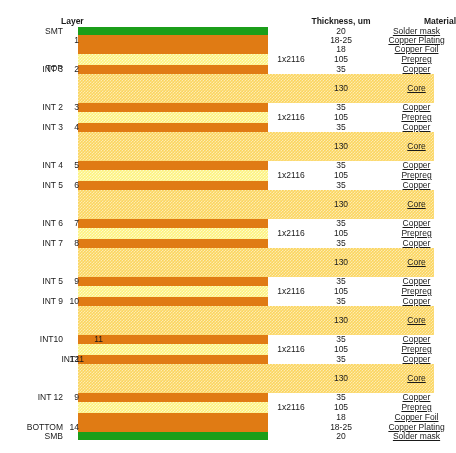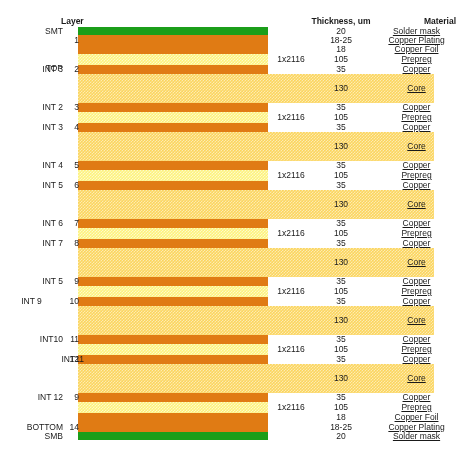--- a/index.html
+++ b/index.html
@@ -156,30 +156,30 @@
       <div class="band narrow c-copper" style="top: 277px; height: 9px;"></div>
       <div class="cell sig" style="top: 277px;">INT 5</div>
       <div class="cell num" style="top: 277px;">9</div>
       <div class="cell thk" style="top: 277px;">35</div>
       <div class="cell mat" style="top: 277px;">Copper</div>
       <div class="band narrow c-prepreg" style="top: 286px; height: 11px;"></div>
       <div class="cell glass" style="top: 287px;">1x2116</div>
       <div class="cell thk" style="top: 287px;">105</div>
       <div class="cell mat" style="top: 287px;">Prepreg</div>
       <div class="band narrow c-copper" style="top: 297px; height: 9px;"></div>
-      <div class="cell sig" style="top: 297px; text-align: center;">INT 9</div>
+      <div class="cell sig" style="top: 297px;">INT 9</div>
       <div class="cell num" style="top: 297px;">10</div>
       <div class="cell thk" style="top: 297px;">35</div>
       <div class="cell mat" style="top: 297px;">Copper</div>
       <div class="band wide c-core" style="top: 306px; height: 29px;"></div>
       <div class="cell thk" style="top: 316px;">130</div>
       <div class="cell mat" style="top: 316px;">Core</div>
       <div class="band narrow c-copper" style="top: 335px; height: 9px;"></div>
       <div class="cell sig" style="top: 335px;">INT10</div>
-      <div class="cell num" style="top: 335px;">11</div>
+      <div class="cell num" style="top: 335px; padding-left: 24px;">11</div>
       <div class="cell thk" style="top: 335px;">35</div>
       <div class="cell mat" style="top: 335px;">Copper</div>
       <div class="band narrow c-prepreg" style="top: 344px; height: 11px;"></div>
       <div class="cell glass" style="top: 345px;">1x2116</div>
       <div class="cell thk" style="top: 345px;">105</div>
       <div class="cell mat" style="top: 345px;">Prepreg</div>
       <div class="band narrow c-copper" style="top: 355px; height: 9px;"></div>
       <div class="cell sig" style="top: 355px; margin-left: 21px;">INT11</div>
       <div class="cell num" style="top: 355px;">12</div>
       <div class="cell thk" style="top: 355px;">35</div>

